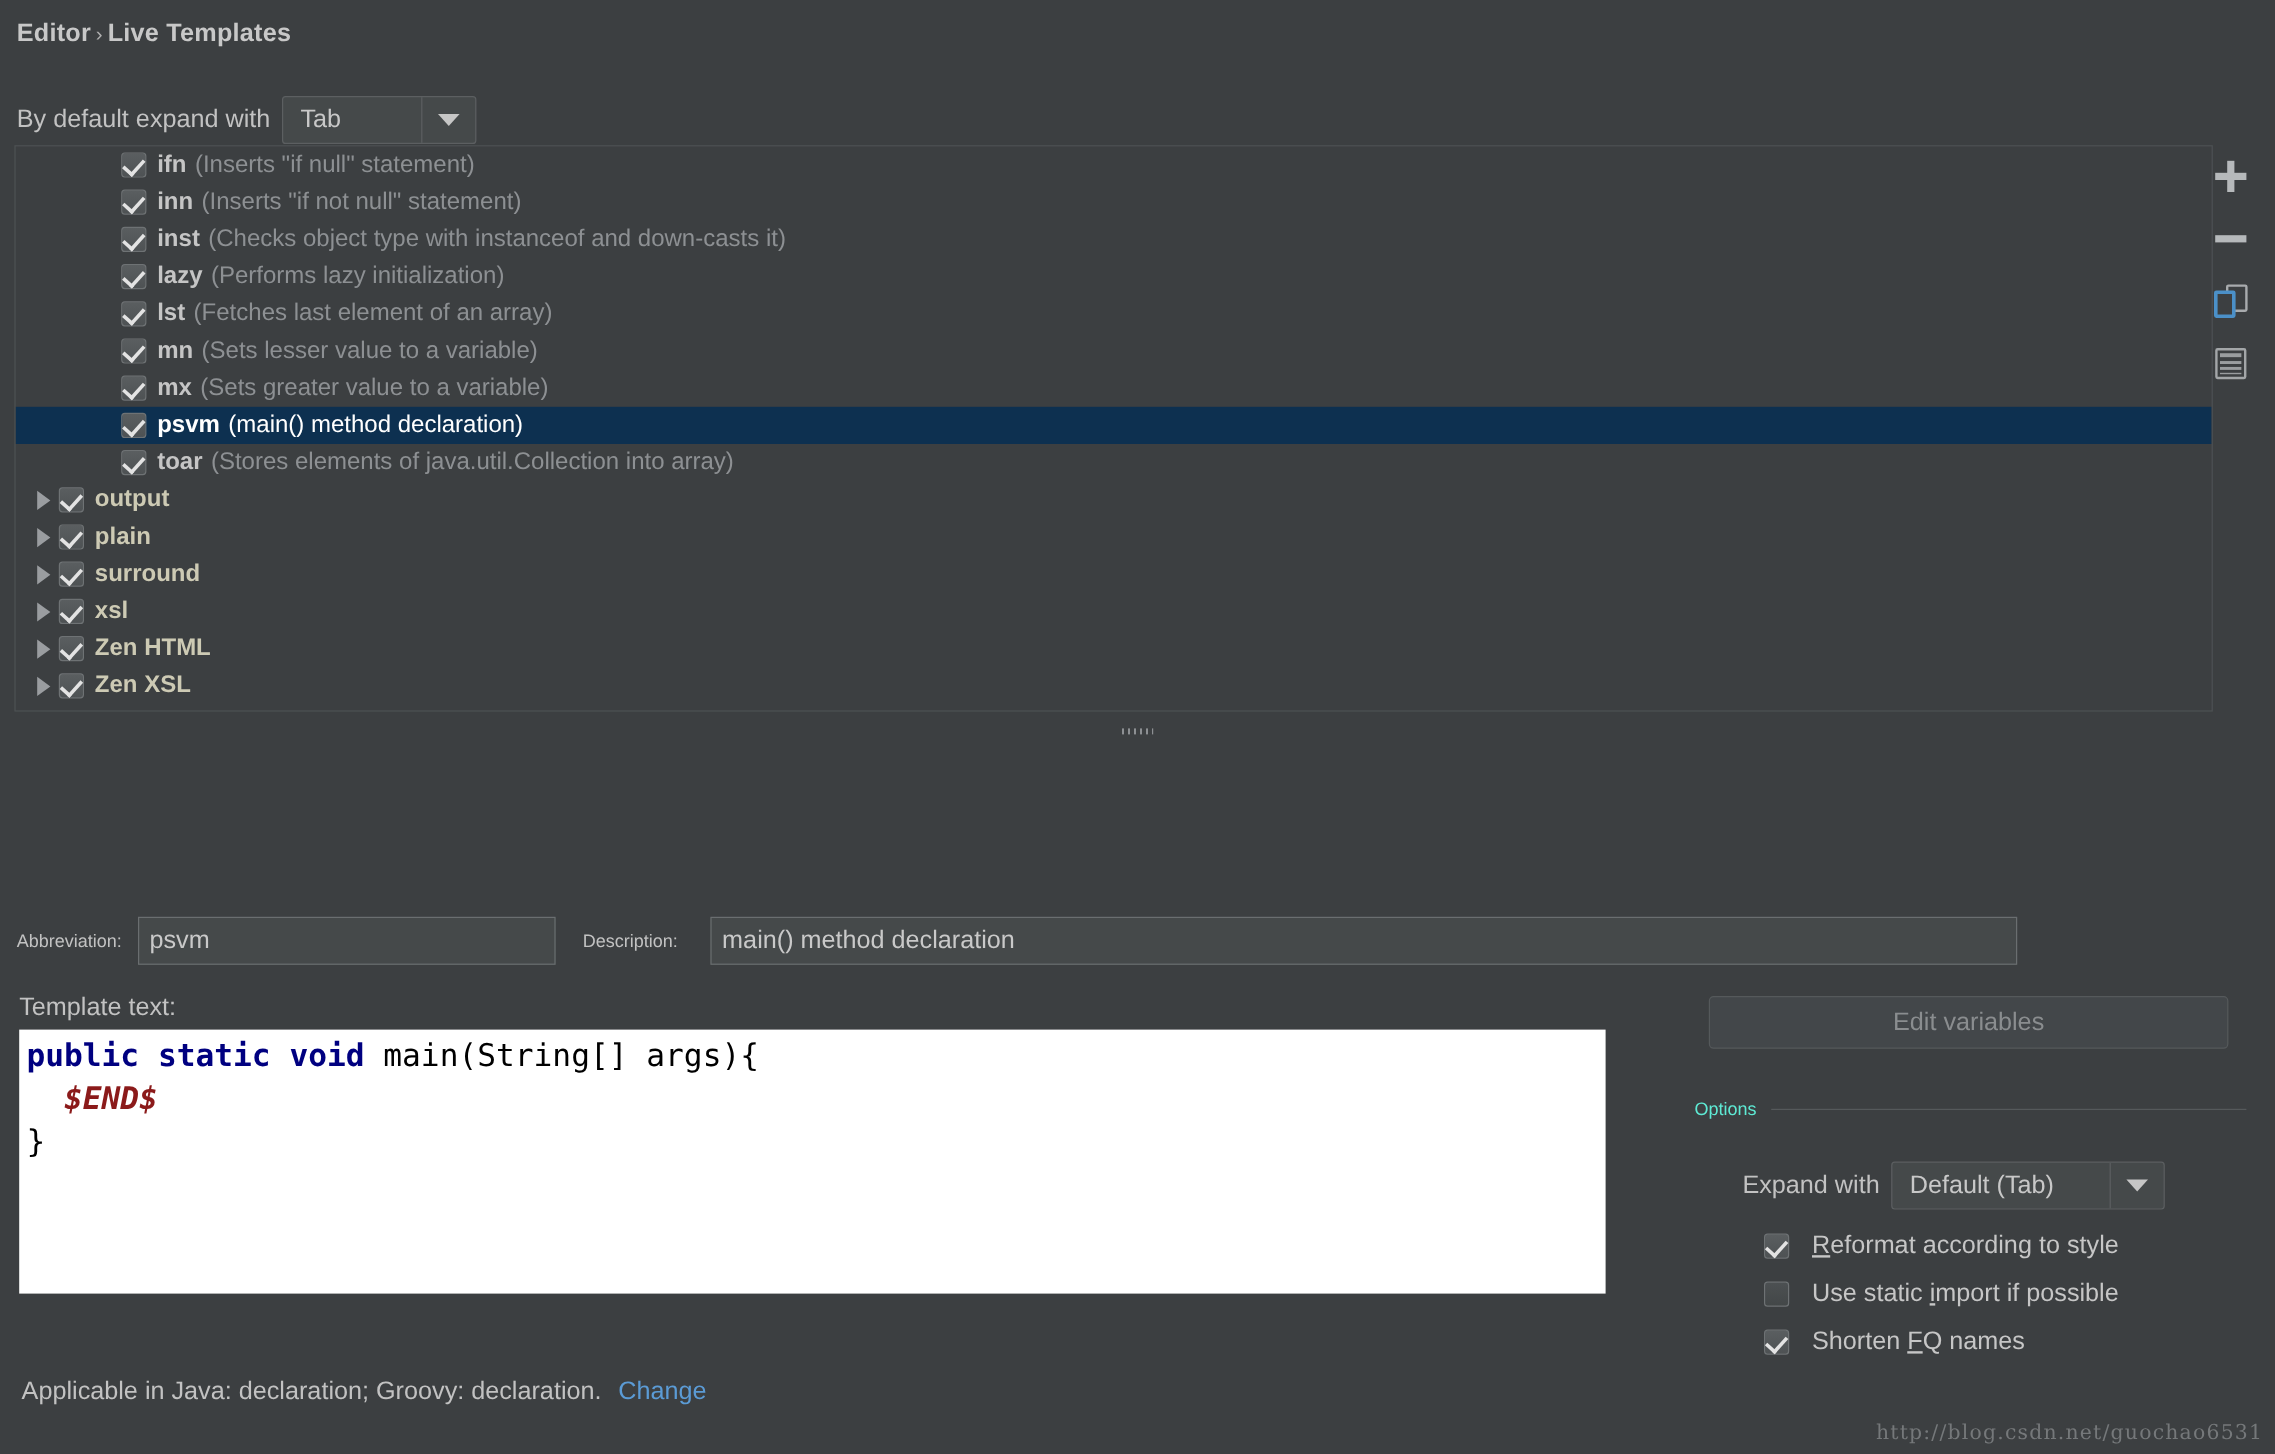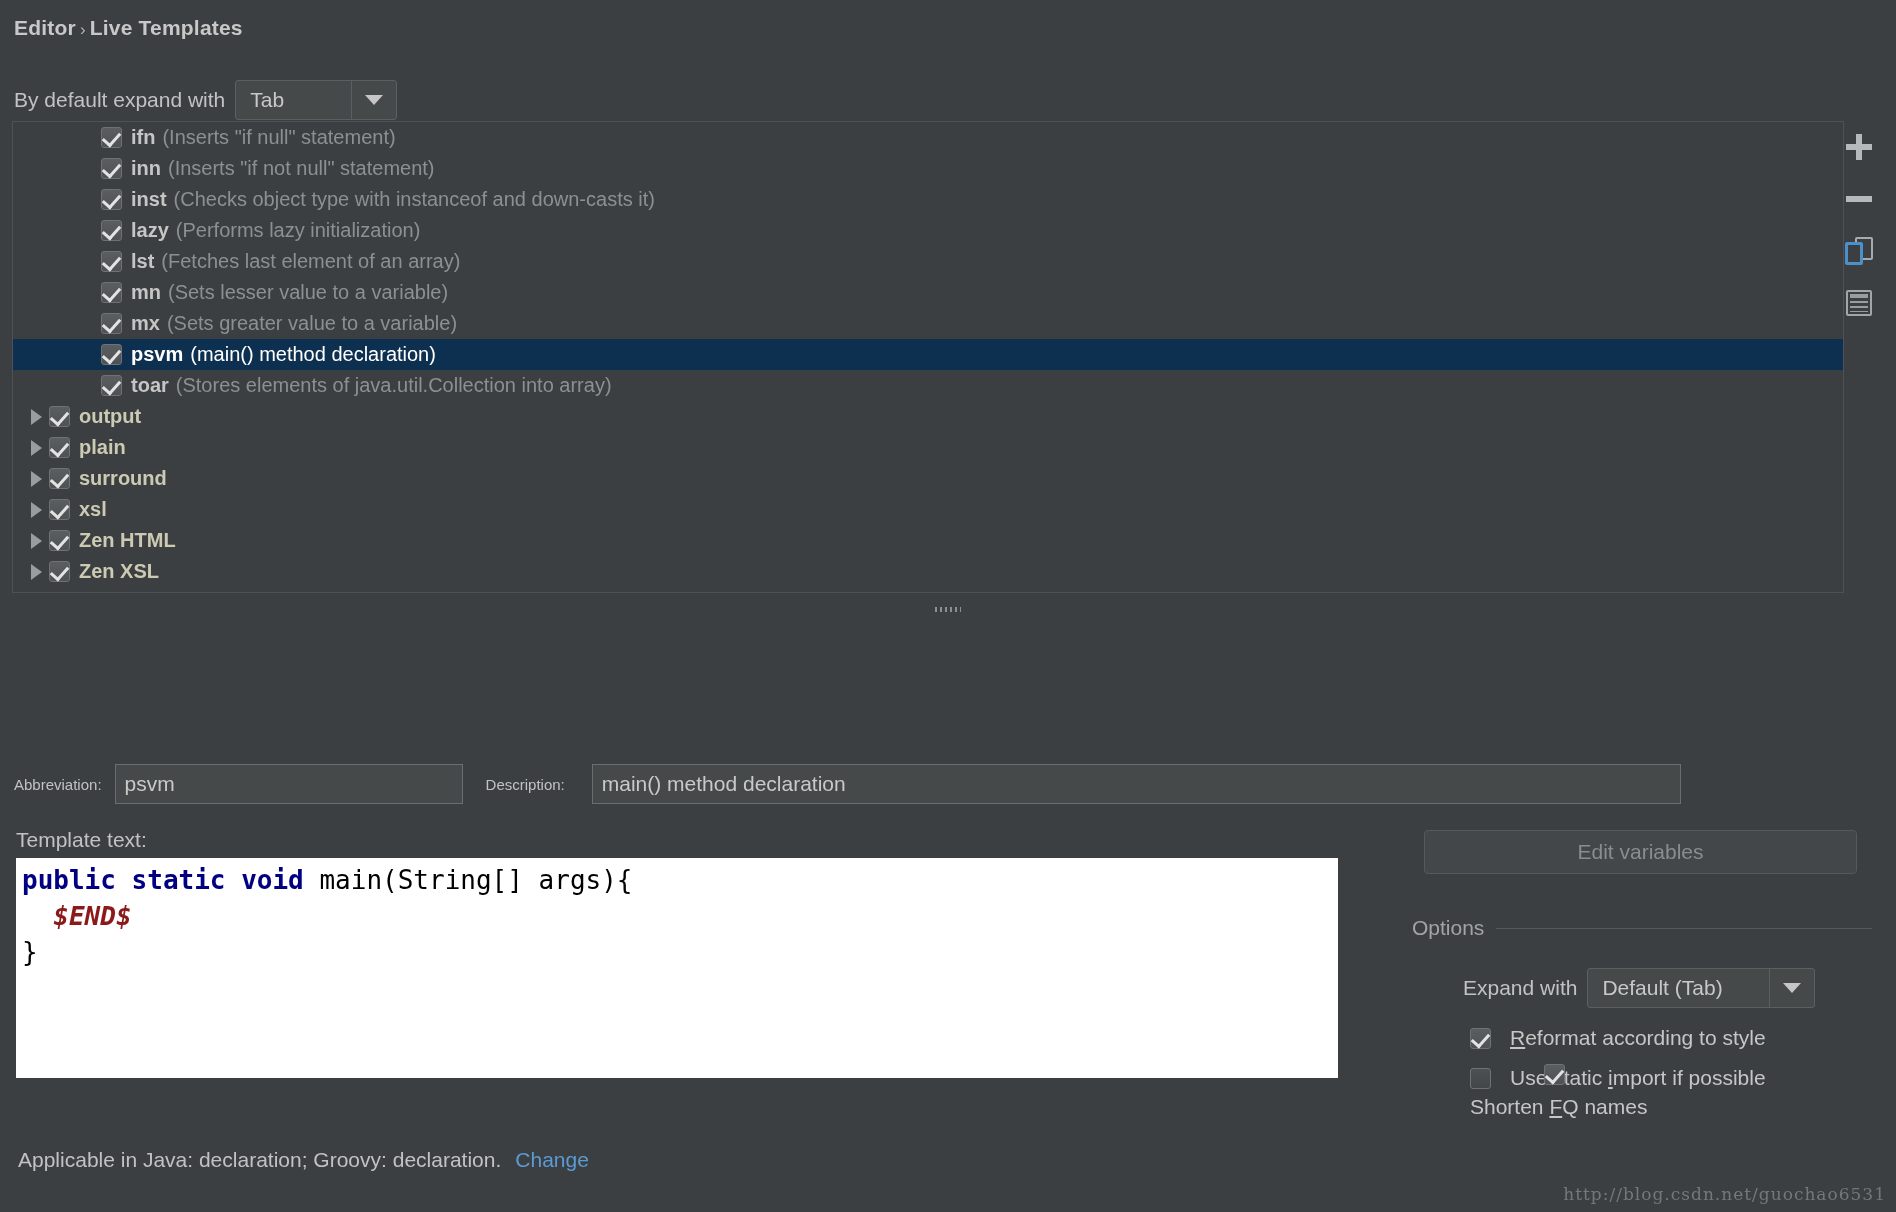--- a/index.html
+++ b/index.html
@@ -178,39 +178,39 @@
     width: 433px; height: 44px;
     border: 1px solid #55595b; border-radius: 4px;
     background: #43474a;
     display: flex; align-items: center; justify-content: center;
     font-size: 21px; color: #8a8d8f;
   }
   .options-head {
     position: absolute; left: 1412px; top: 916px;
     width: 460px; display: flex; align-items: center; gap: 12px;
   }
-  .options-head .txt { font-size: 21px; color: #a3a3a3; }
+  .options-head .txt { font-size: 15px; color: #5eead4; }
   .options-head .line { flex: 1; height: 1px; background: #55595b; }
 
   .opt-expand {
     position: absolute; left: 1452px; top: 968px;
     display: flex; align-items: center; gap: 10px;
   }
-  .opt-expand .lbl { font-size: 21px; color: #c2c2c2; margin-left: 11px; }
+  .opt-expand .lbl { font-size: 21px; color: #c2c2c2; }
   #expand-with-combo .val { width: 182px; }
 
   .opt-check {
     position: absolute; left: 1470px;
     display: flex; align-items: center; gap: 10px;
   }
   .opt-check .txt { font-size: 21px; color: #c6c6c6; }
   .opt-check .txt u { text-decoration: underline; }
   #opt-reformat { top: 1026px; }
   #opt-static   { top: 1066px; }
-  #opt-shorten  { top: 1064px; flex-direction: column; }
+  #opt-shorten  { top: 1106px; }
 
   
   .footer { position: absolute; left: 18px; top: 1148px; display: flex; align-items: baseline; gap: 14px; }
   .footer .txt { font-size: 21px; color: #c2c2c2; }
   .footer .link { font-size: 21px; color: #5b9bd5; cursor: pointer; }
 
   .watermark {
     position: absolute; right: 10px; top: 1184px;
     font-family: "DejaVu Serif", serif;
     font-size: 17px; color: #75787a; letter-spacing: 1px;

